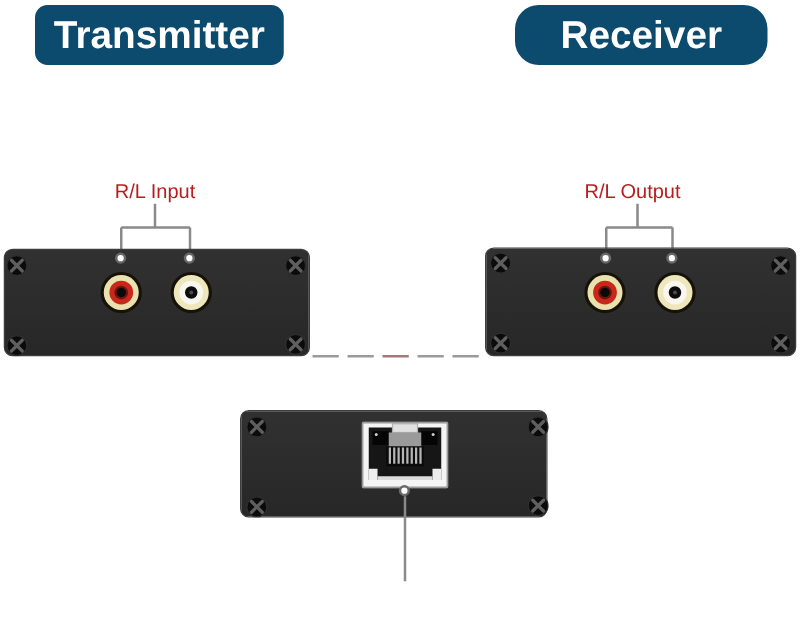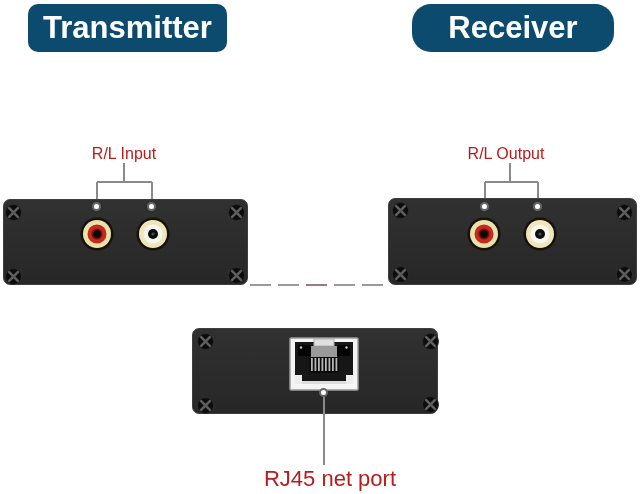--- a/index.html
+++ b/index.html
@@ -180,15 +180,14 @@
       </svg>
     <svg class="screw" style="left:229px;top:67px">
         <use href="#screw-glyph"></use>
       </svg>
     <svg class="rj45" viewBox="0 0 70 54">
         <use href="#rj45-glyph"></use>
       </svg>
   </div>
   <div class="dot" style="left:319px;top:388px"></div>
   <div class="pointer-line"></div>
-  <div class="annot annot-rj45">RJ45 net port</div>
 
 </div>
 
 </body></html>

